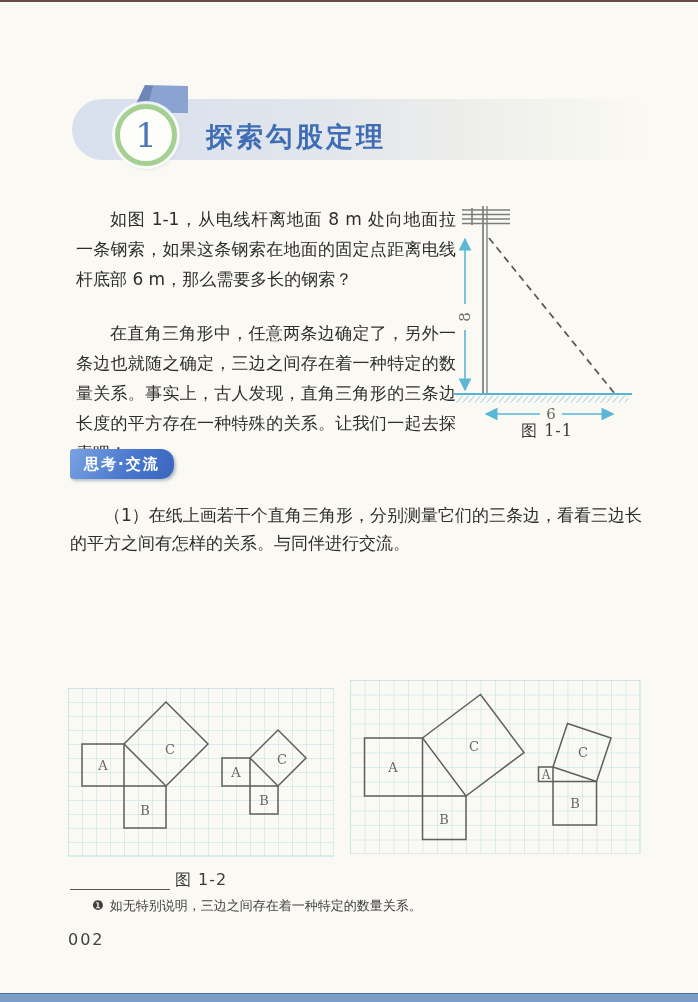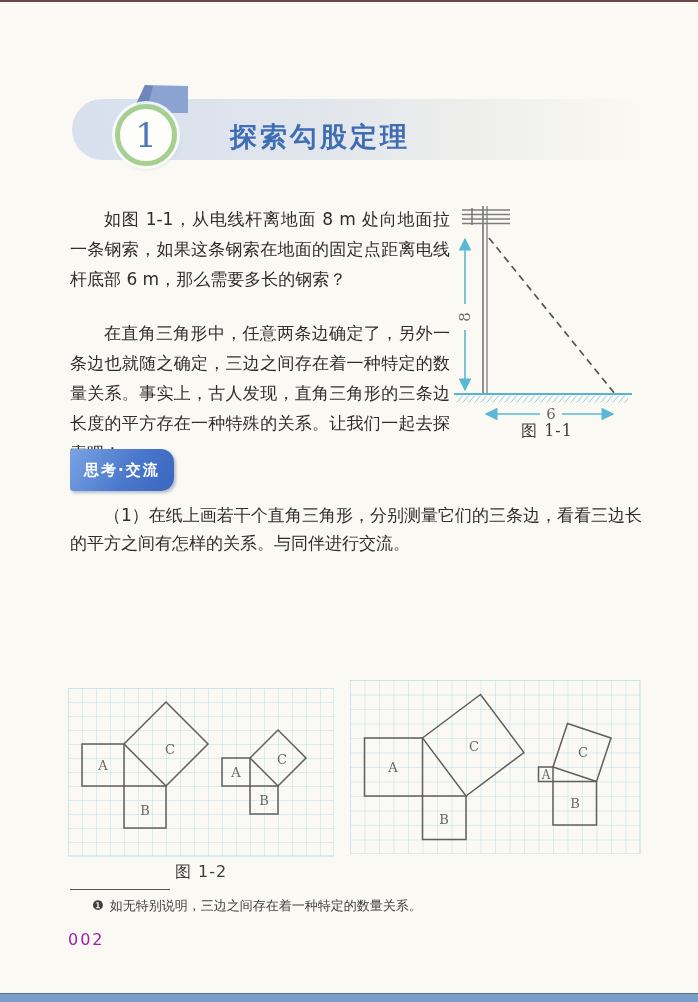--- a/index.html
+++ b/index.html
@@ -24,57 +24,57 @@
     background:#fdfdfa;border:5px solid #a6cf92;box-sizing:border-box;
     box-shadow:0 0 0 3px rgba(255,255,255,.85),1px 2px 4px rgba(110,150,110,.35);
     display:flex;align-items:center;justify-content:center;
   }
   .chapter-badge span{
     font-family:"DejaVu Serif","Liberation Serif",serif;
     font-size:34px;color:#4d79b8;line-height:1;
   }
   .chapter-title{
     position:absolute;left:206px;top:119px;
-    font-size:27px;font-weight:bold;color:#3f6db4;letter-spacing:3px;margin-left:24px;
-  }
-
-  
-  .intro{position:absolute;left:70px;top:204px;width:380px;font-size:17px;line-height:30px;text-align:justify;}
+    font-size:27px;font-weight:bold;color:#3f6db4;letter-spacing:3px;
+  }
+
+  
+  .intro{position:absolute;left:76px;top:204px;width:380px;font-size:17px;line-height:30px;text-align:justify;}
   .intro p{margin:0;text-indent:2em;}
   .intro p + p{margin-top:24px;}
 
   
   .fig1{position:absolute;left:452px;top:198px;width:190px;height:242px;}
 
   
   .think-box{
-    position:absolute;left:70px;top:449px;height:26px;padding:8px 14px;
+    position:absolute;left:70px;top:449px;height:26px;padding:2px 14px;
     display:flex;align-items:center;
     background:linear-gradient(120deg,#7ba3e2 0%,#4a78cd 55%,#3a66bd 100%);
     border-radius:3px 13px 13px 3px;
     box-shadow:2px 2px 3px rgba(60,80,120,.35);
     color:#fff;font-size:15px;font-weight:bold;letter-spacing:2px;
   }
 
   
   .items{position:absolute;left:70px;top:501px;width:572px;font-size:17px;line-height:28px;text-align:justify;}
   .items p{margin:0;text-indent:2em;}
   .fn-marker{font-size:11px;vertical-align:super;line-height:0;color:#111;}
 
   
   .fig2{position:absolute;left:68px;top:688px;width:266px;text-align:center;}
   .fig3{position:absolute;left:350px;top:680px;width:291px;text-align:center;}
-  .fig-caption{font-size:16px;color:#3c3c3c;letter-spacing:1px;}
+  .fig-caption{font-size:16px;color:#3c3c3c;margin-top:8px;letter-spacing:1px;}
   .fig3 .fig-caption{margin-top:10px;}
 
   
   .footnote-rule{position:absolute;left:70px;top:889px;width:100px;border-top:1.5px solid #555;}
   .footnote{position:absolute;left:92px;top:897px;font-size:13px;color:#3f3f3f;}
   .footnote .fn-circ{font-size:13px;margin-right:6px;vertical-align:baseline;}
-  .page-number{position:absolute;left:68px;top:930px;font-size:16px;color:#a21caf;letter-spacing:2px;}
+  .page-number{position:absolute;left:68px;top:930px;font-size:16px;color:#404040;letter-spacing:2px;}
 
   svg text{font-family:"DejaVu Serif","Liberation Serif",serif;}
 </style>
 </head>
 <body>
 
 <div class="page">
 
   <div class="top-rule"></div>
 

